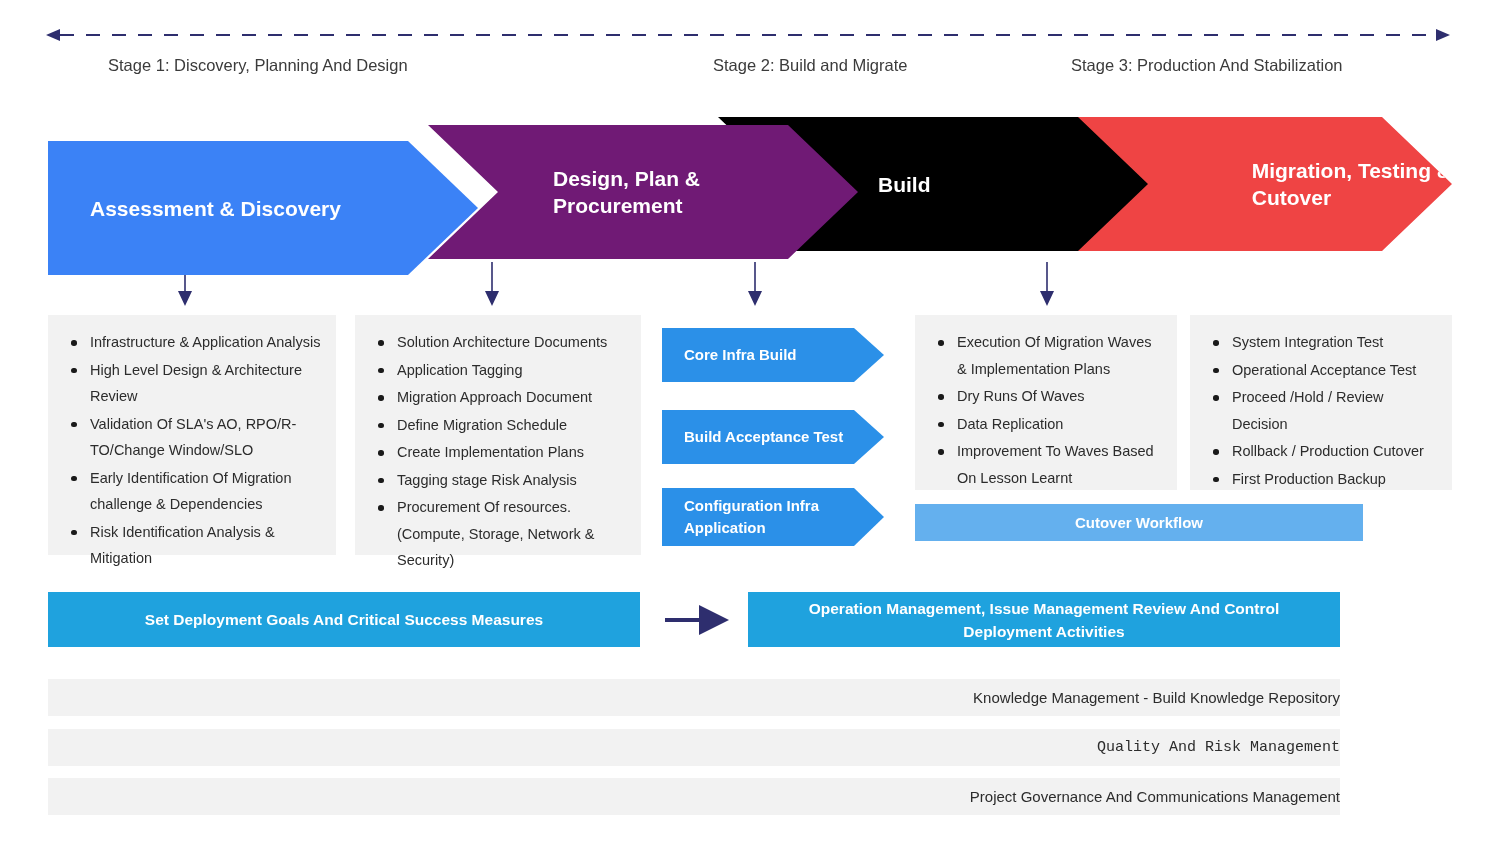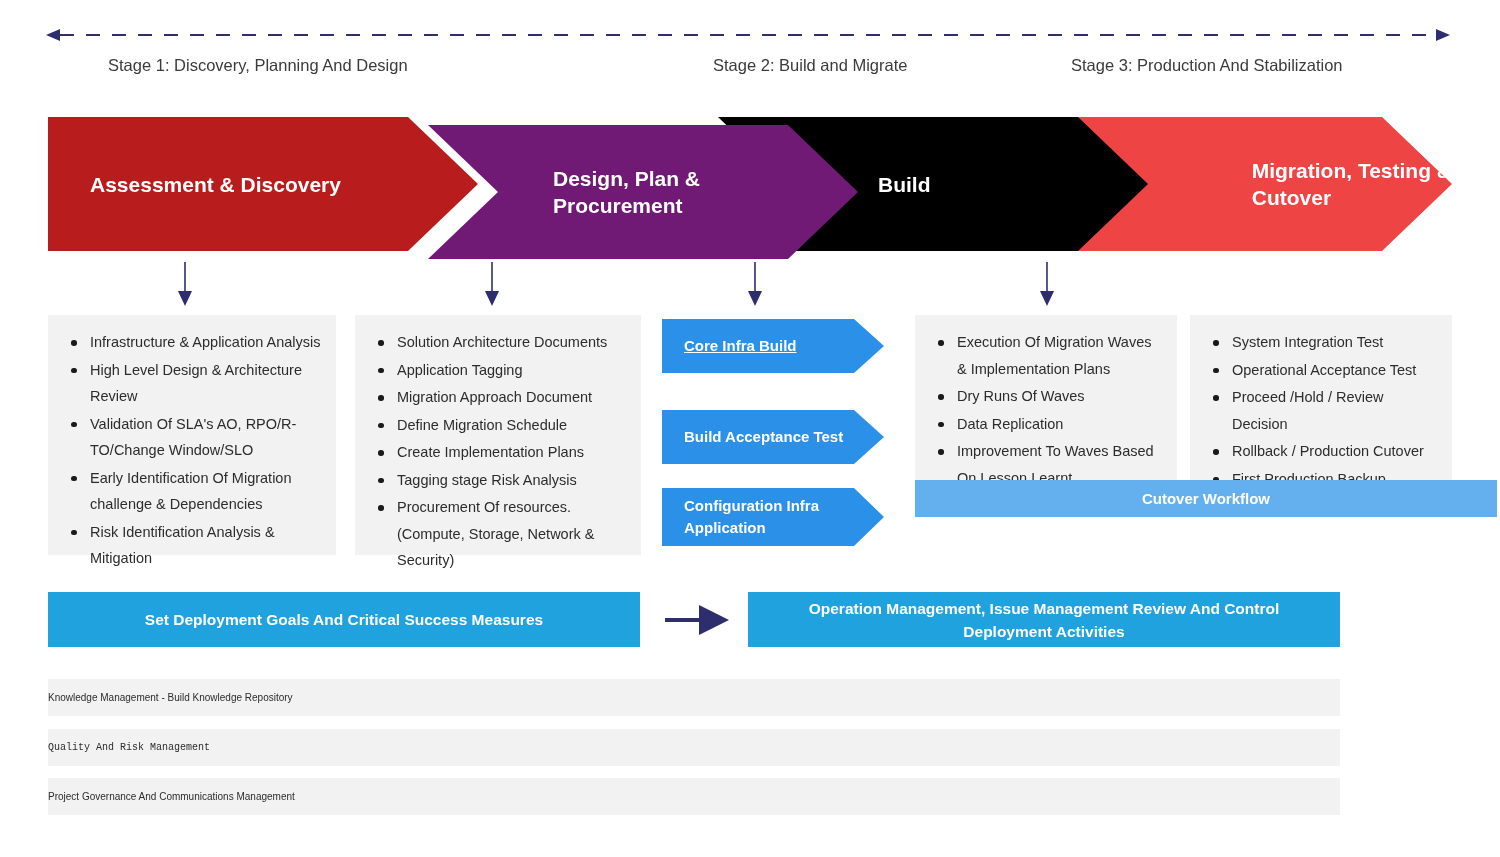--- a/index.html
+++ b/index.html
@@ -60,21 +60,21 @@
     box-sizing: border-box;
   }
   .chev-text {
     color: #ffffff;
     font-size: 21px;
     line-height: 27px;
     font-weight: 600;
     font-family: "Liberation Sans", sans-serif;
     white-space: pre-line;
   }
-  #chev-1 { left: 0;     width: 430px;  background: #b91c1c; clip-path: polygon(0 0, 360px 0, 430px 50%, 360px 100%, 0 100%); z-index: 4; }
+  #chev-1 { left: 0;     width: 430px;  background: #3b82f6; clip-path: polygon(0 0, 360px 0, 430px 50%, 360px 100%, 0 100%); z-index: 4; margin-top: 24px; }
   #chev-2 { left: 380px; width: 430px;  background: #701a75; clip-path: polygon(0 0, 360px 0, 430px 50%, 360px 100%, 0 100%, 70px 50%); z-index: 3; margin-top: 8px; }
   #chev-3 { left: 670px; width: 430px;  background: #000000; clip-path: polygon(0 0, 360px 0, 430px 50%, 360px 100%, 0 100%, 70px 50%); z-index: 2; }
   #chev-4 { left: 980px; width: 424px;  background: #ef4444; clip-path: polygon(0 0, 354px 0, 424px 50%, 354px 100%, 0 100%, 70px 50%); z-index: 1; justify-content: flex-end; }
   #chev-1 .chev-text { margin-left: 42px; }
   #chev-2 .chev-text { margin-left: 125px; }
   #chev-3 .chev-text { margin-left: 160px; }
   #chev-4 .chev-text { margin-left: 142px; }
 
   
   .down-arrow {
@@ -129,30 +129,30 @@
     font-size: 15px;
     line-height: 22px;
     font-weight: 600;
     display: flex;
     align-items: center;
     box-sizing: border-box;
     padding-left: 22px;
     padding-right: 40px;
     clip-path: polygon(0 0, 192px 0, 222px 50%, 192px 100%, 0 100%);
   }
-  #tag-core-infra-build       { top: 319px; height: 54px; text-decoration: underline; }
+  #tag-core-infra-build       { top: 328px; height: 54px; }
   #tag-build-acceptance-test  { top: 410px; height: 54px; }
   #tag-configuration-infra    { top: 488px; height: 58px; }
 
   
   #cutover-workflow {
     position: absolute;
     left: 915px;
-    top: 480px;
-    width: 582px;
+    top: 504px;
+    width: 448px;
     height: 37px;
     background: #64B0EE;
     color: #ffffff;
     font-size: 15px;
     font-weight: 600;
     display: flex;
     align-items: center;
     justify-content: center;
   }
 
@@ -187,24 +187,24 @@
   }
 
   
   .foot-bar {
     position: absolute;
     left: 48px;
     width: 1292px;
     height: 37px;
     background: #f2f2f2;
     color: #2c2c2c;
-    font-size: 10px;
-    display: flex;
-    align-items: center;
-    justify-content: flex-start;
+    font-size: 15px;
+    display: flex;
+    align-items: center;
+    justify-content: flex-end;
     text-align: center;
   }
   #foot-knowledge  { top: 679px; }
   #foot-quality    { top: 729px; font-family: Liberation Mono, monospace; }
   #foot-governance { top: 778px; }
 </style>
 </head>
 <body>
 
 <div class="canvas">

